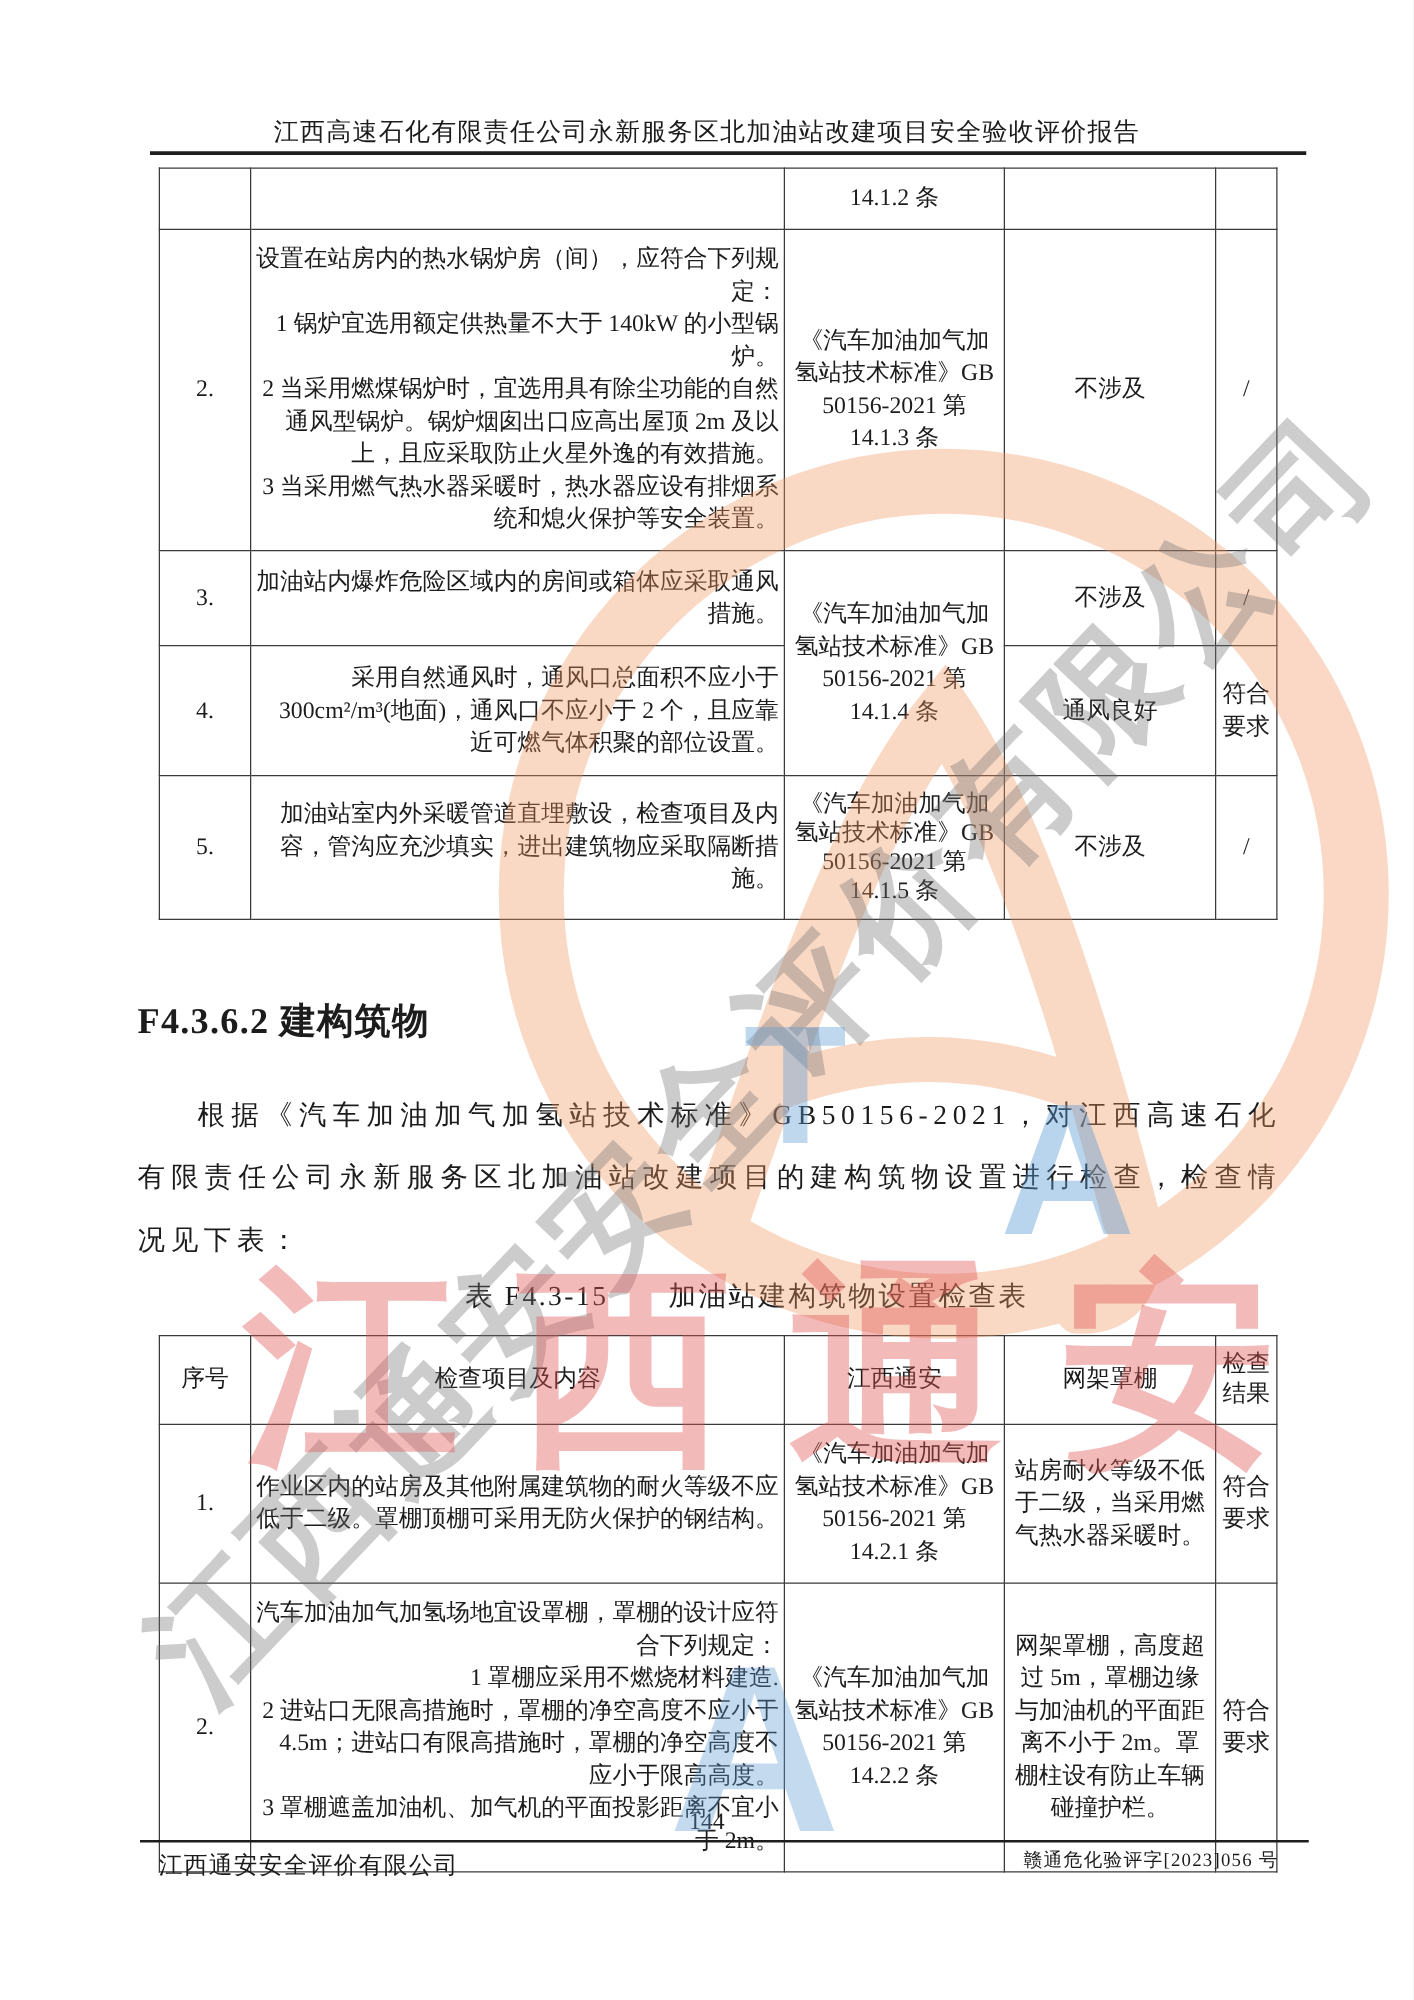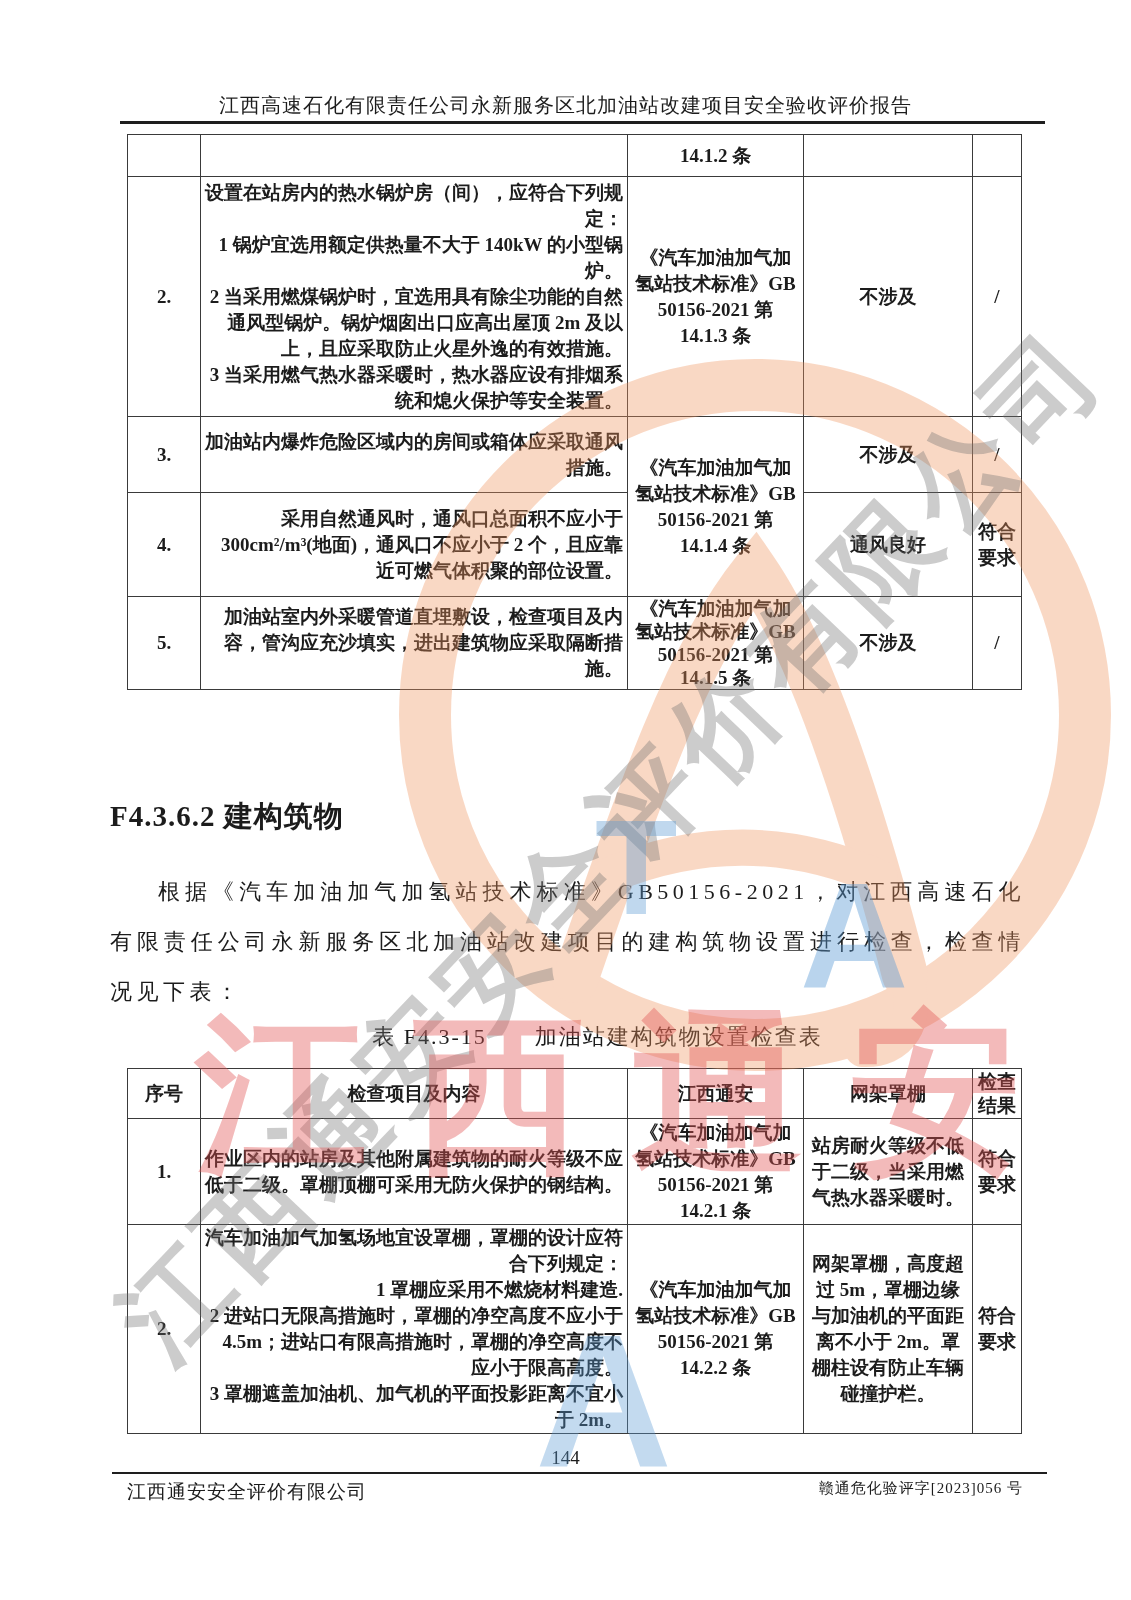--- a/index.html
+++ b/index.html
@@ -9,22 +9,22 @@
   }
   
   .doc-header-title{
     position:absolute;top:92px;left:0;width:100%;text-align:center;
     font-size:20px;letter-spacing:1px;
   }
   .header-rule{position:absolute;top:121px;left:120px;width:925px;height:3px;background:#1e1e1e;}
   
   table{border-collapse:collapse;table-layout:fixed;background:transparent;}
   td,th{
-    border:1px solid #3a3a3a;padding:0 4px;text-align:center;vertical-align:middle;
-    font-size:19px;line-height:26px;font-weight:bold;overflow:hidden;
+    border:1px solid #3a3a3a;padding:11px 4px;text-align:center;vertical-align:middle;
+    font-size:19px;line-height:26px;font-weight:normal;overflow:hidden;
   }
   .cell-multi{white-space:pre-line;text-align:right;}
   .t1{position:absolute;top:134px;left:127px;width:894px;}
   .t2{position:absolute;top:1068px;left:127px;width:894px;}
   .t1 .r-cont td{border-top:1px solid #3a3a3a;}
   .tight{line-height:23px;}
   
   .para{
     position:absolute;left:110px;width:915px;font-size:22px;line-height:50px;
     text-indent:48px;letter-spacing:4.5px;text-align:justify;

